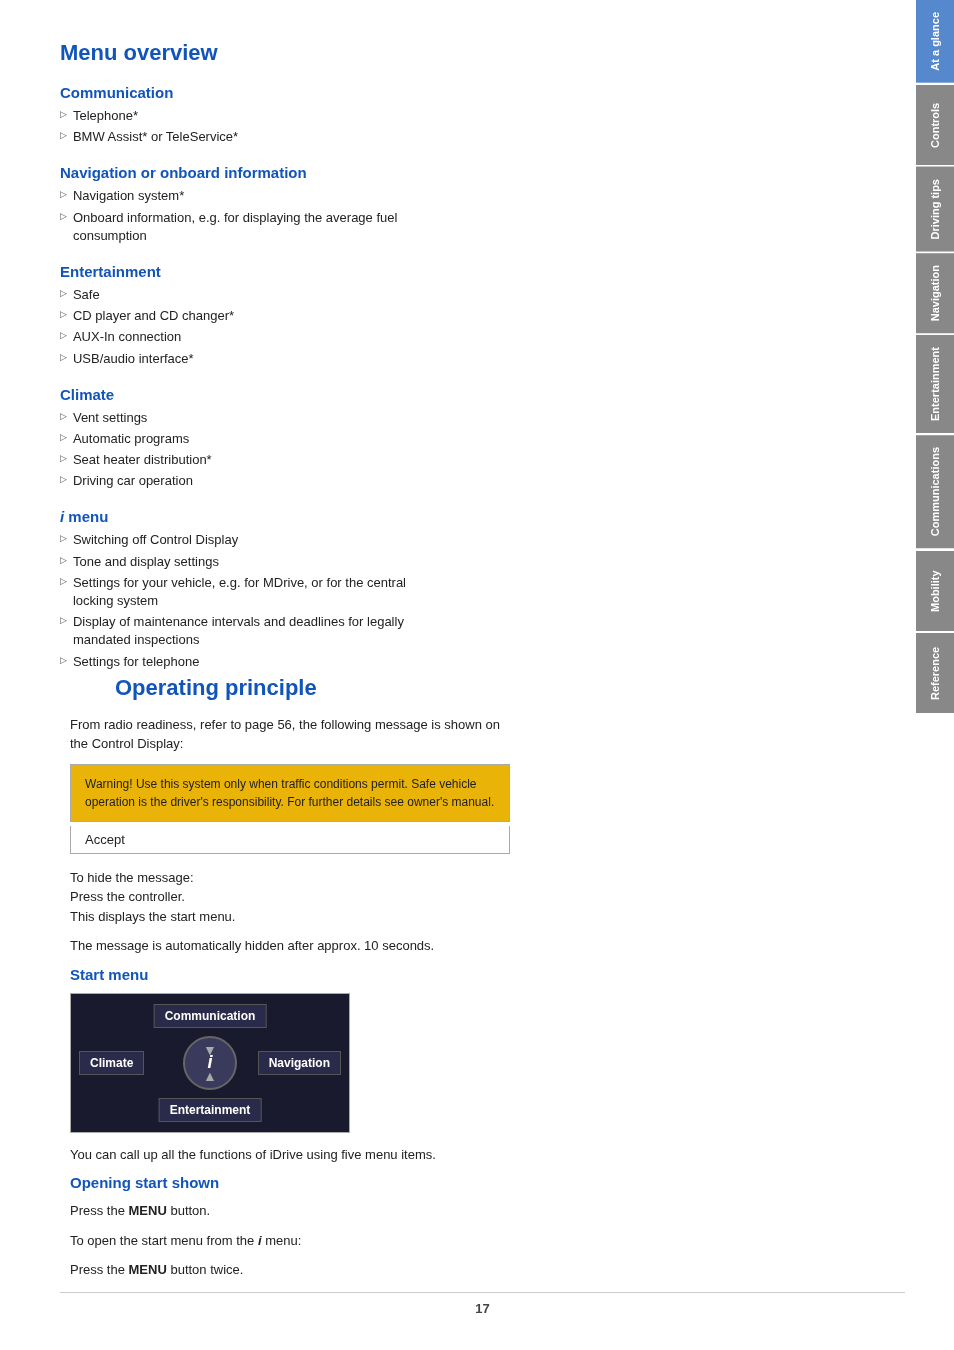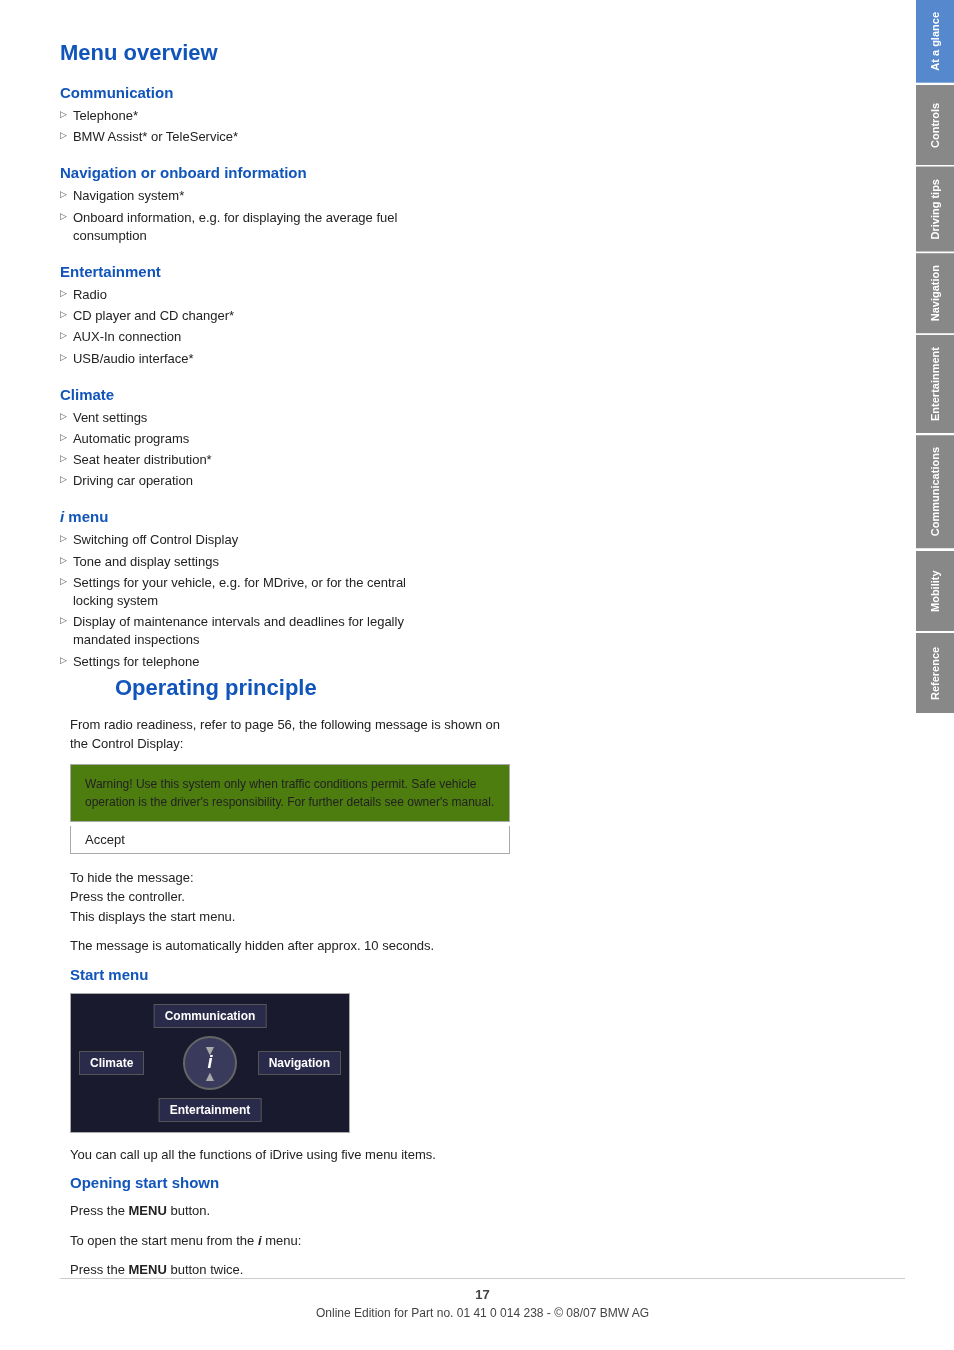--- a/index.html
+++ b/index.html
@@ -141,21 +141,21 @@
     }
 
     .body-text {
       font-size: 13px;
       line-height: 1.5;
       margin-bottom: 10px;
     }
 
     
     .warning-box {
-      background: #4d7c0f;
+      background: #eab308;
       border: 1px solid #aaa;
       padding: 10px 14px;
       font-size: 12px;
       line-height: 1.5;
       color: #222;
       margin-bottom: 4px;
       position: relative;
     }
 
     .warning-box-footer {
@@ -321,21 +321,21 @@
         <li>
           <span class="bullet">▷</span>
           <span>Onboard information, e.g. for displaying the average fuel consumption</span>
         </li>
       </ul>
 
       <div class="section-title">Entertainment</div>
       <ul class="menu-list">
         <li>
           <span class="bullet">▷</span>
-          <span>Radio</span>
+          <span>Safe</span>
         </li>
         <li>
           <span class="bullet">▷</span>
           <span>CD player and CD changer*</span>
         </li>
         <li>
           <span class="bullet">▷</span>
           <span>AUX-In connection</span>
         </li>
         <li>
@@ -439,15 +439,14 @@
       </p>
       <p class="body-text">
         <span>Press the </span><span class="bold-menu">MENU</span><span> button twice.</span>
       </p>
 
     </div>
   </div>
 
   <div class="page-footer">
     <div class="page-number">17</div>
-    <div>Online Edition for Part no. 01 41 0 014 238 - © 08/07 BMW AG</div>
   </div>
 </div>
 
 </body></html>

